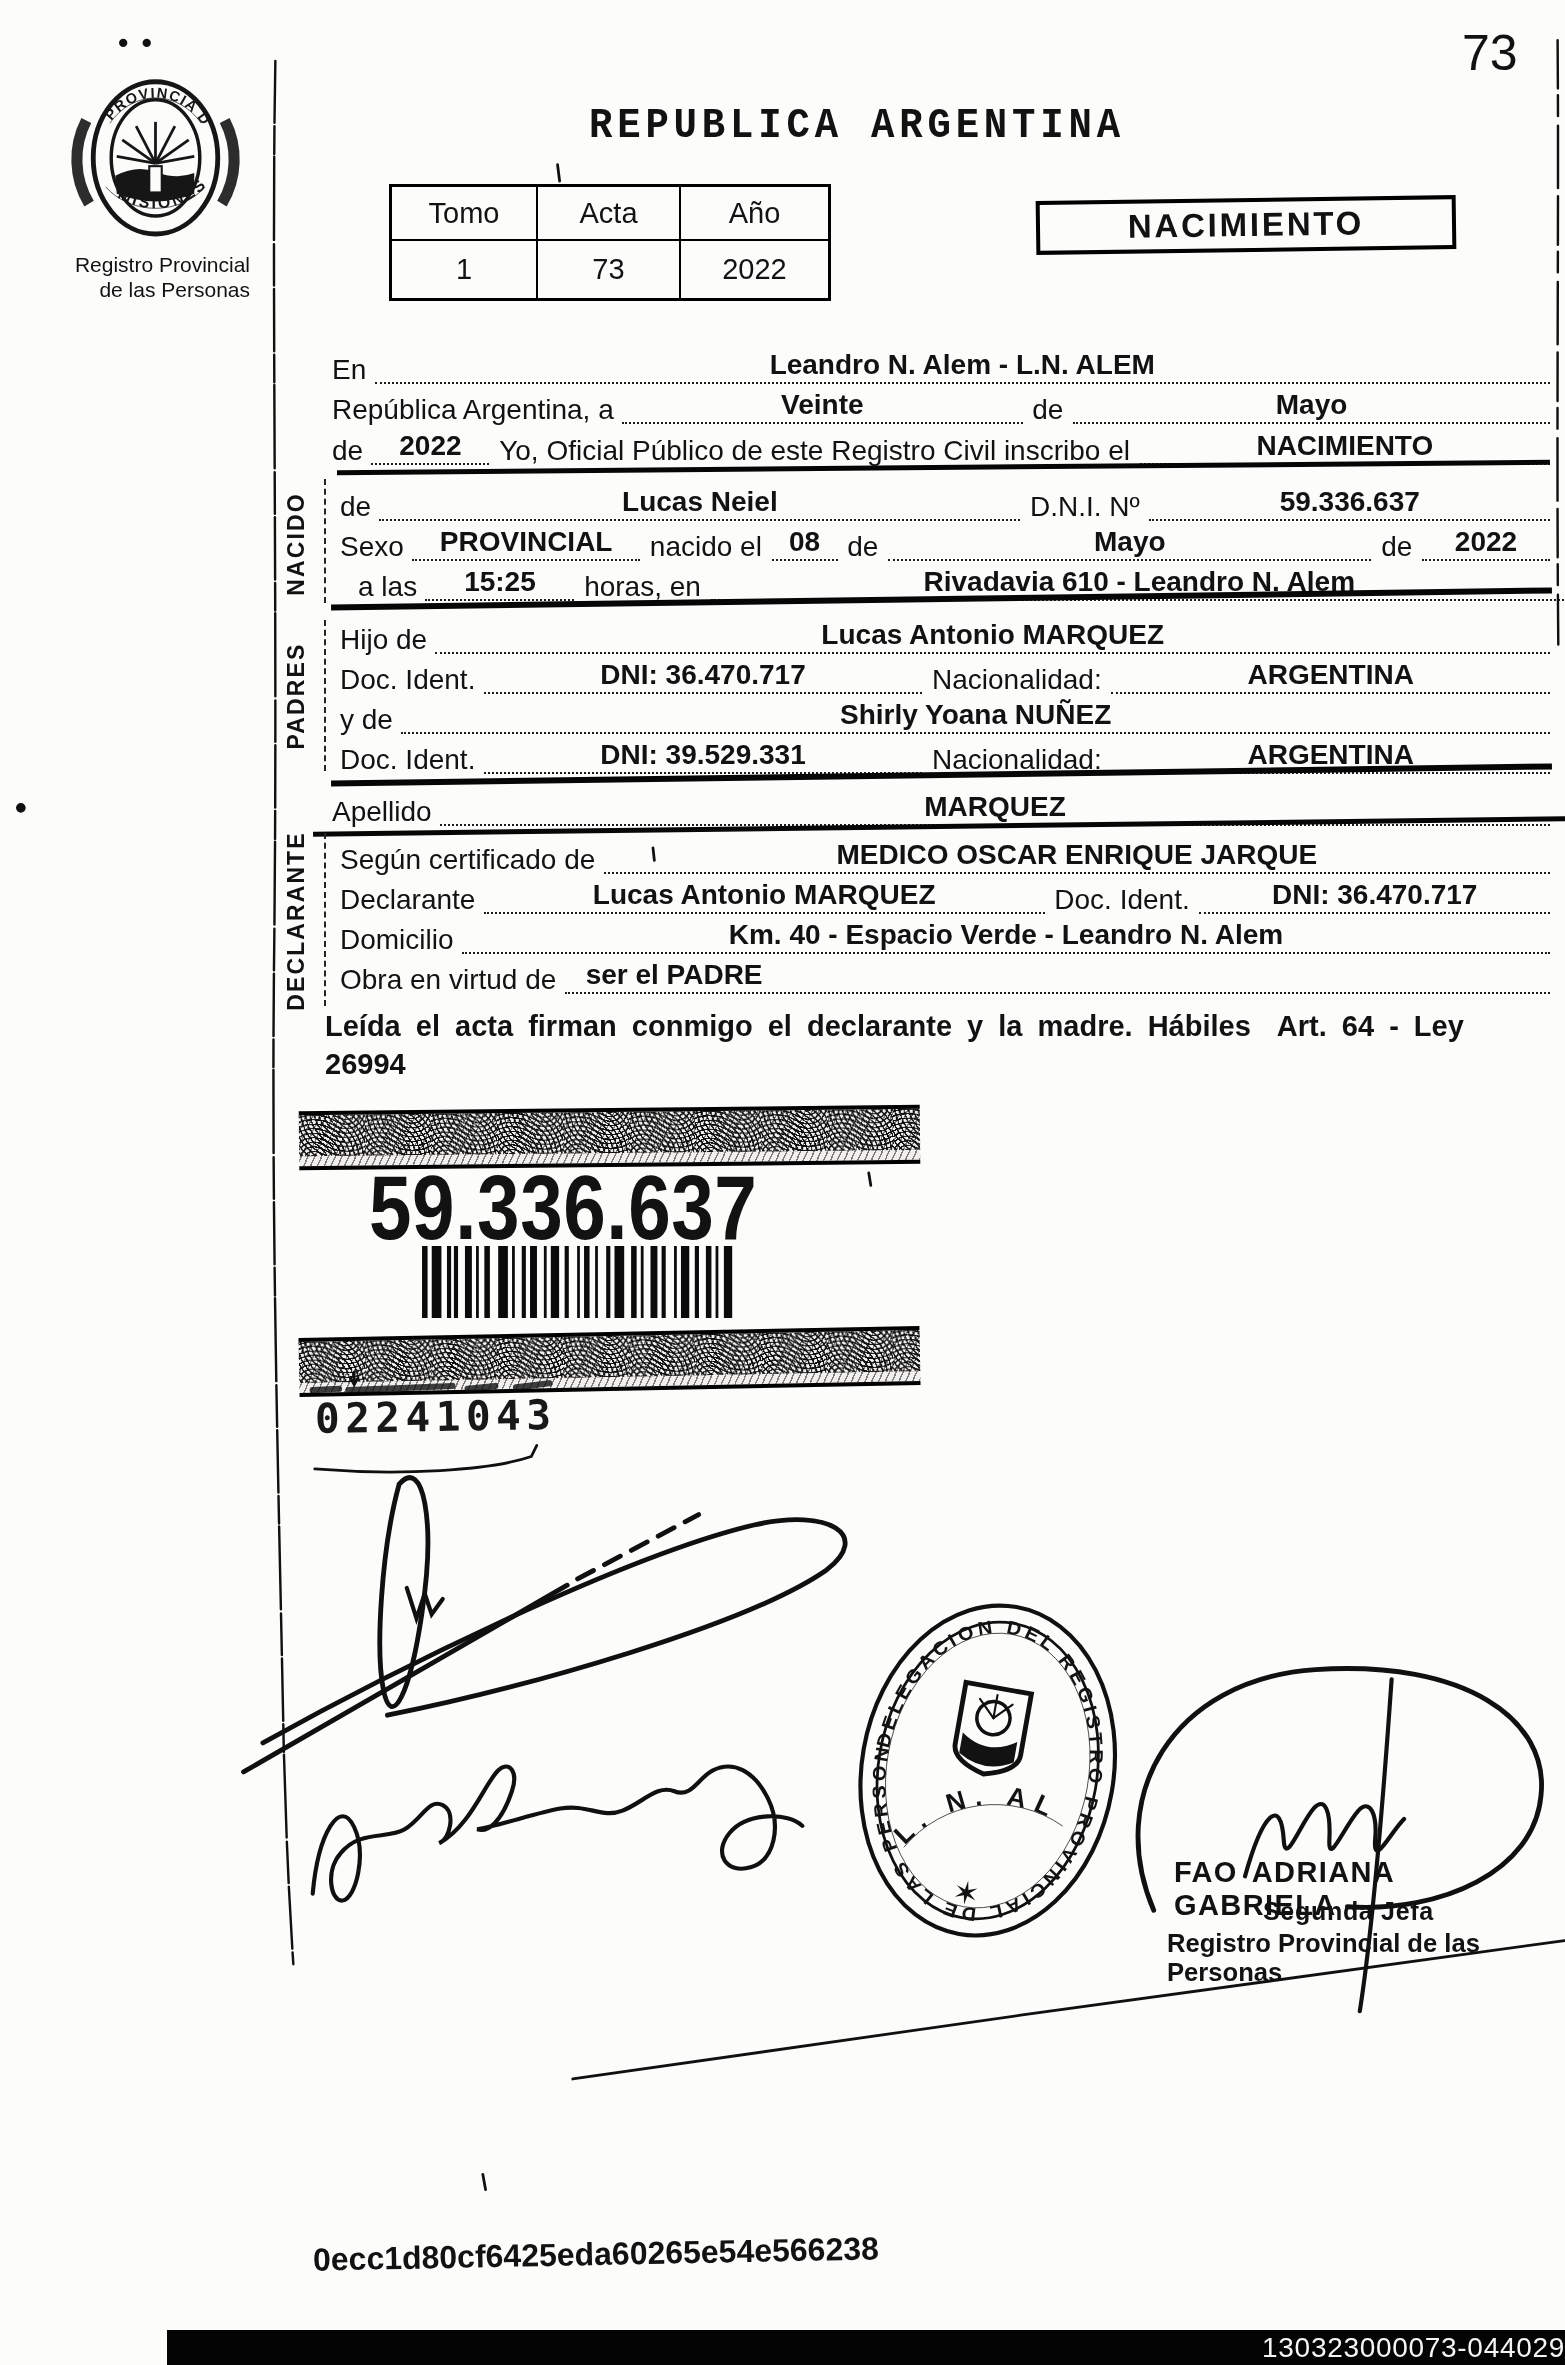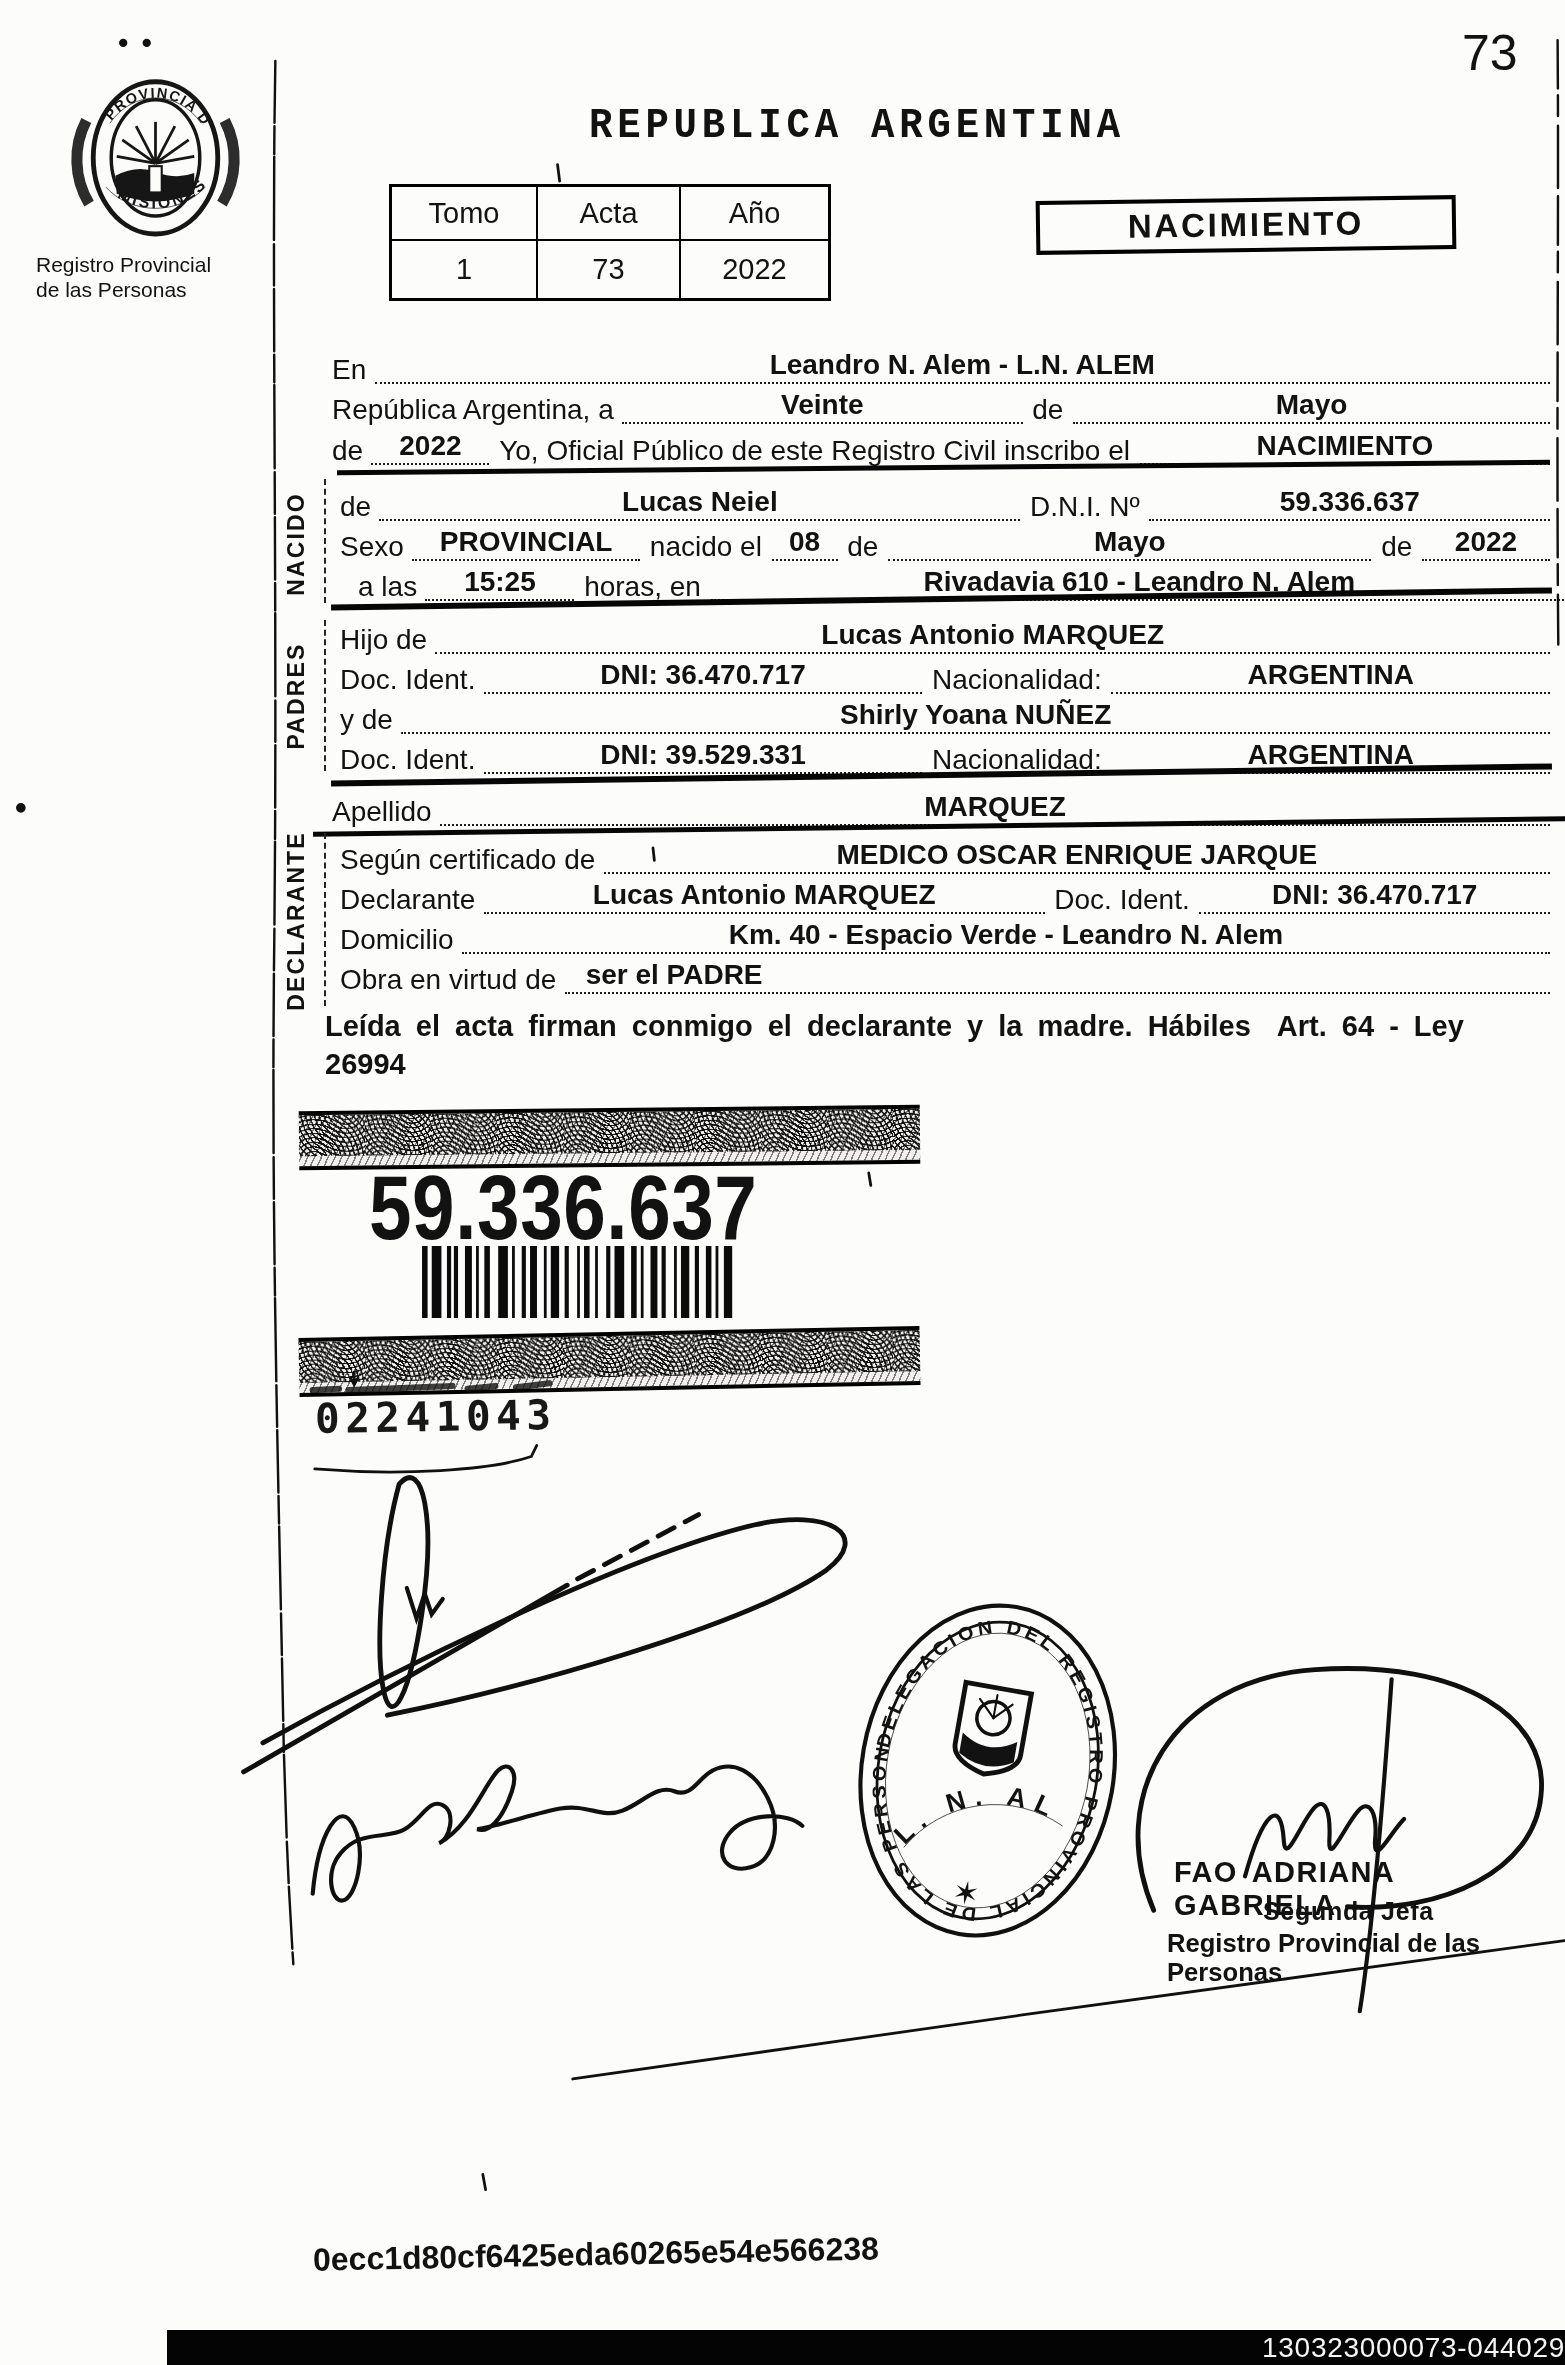--- a/index.html
+++ b/index.html
@@ -2,21 +2,21 @@
 <html style="font-size:11px"><head>
 <meta charset="utf-8">
 <style>
   html,body{margin:0;padding:0;background:#e9e9e9;}
   #doc{position:relative;width:1566px;height:2366px;background:#fcfcfb;overflow:hidden;
        font-family:"Liberation Sans",sans-serif;color:#121212;}
   
   .pagenum{position:absolute;left:1462px;top:23.5px;font-size:50px;}
   .doctitle{position:absolute;left:589px;top:104px;font-family:"Liberation Mono",monospace;
             font-weight:700;font-size:39px;letter-spacing:4.8px;transform:scaleY(1.08);}
-  .sealcap{position:absolute;left:36px;top:252px;width:214px;text-align:left;
+  .sealcap{position:absolute;left:36px;top:252px;width:214px;text-align:right;
            font-size:21px;line-height:1.2;font-weight:400;}
   
   .acta{position:absolute;left:389px;top:184px;width:436px;border:3.5px solid #000;
         display:grid;grid-template-columns:146px 143px 147px;grid-template-rows:54px 57px;}
   .acta div{display:flex;align-items:center;justify-content:center;font-size:29px;
             border-right:2.8px solid #000;border-bottom:2.8px solid #000;}
   .acta div:nth-child(3n){border-right:none;}
   .acta div:nth-child(n+4){border-bottom:none;}
   .typebox{position:absolute;left:1036px;top:198px;width:412px;height:46px;border:4.1px solid #000;
            display:flex;align-items:center;justify-content:center;font-size:33px;font-weight:700;

